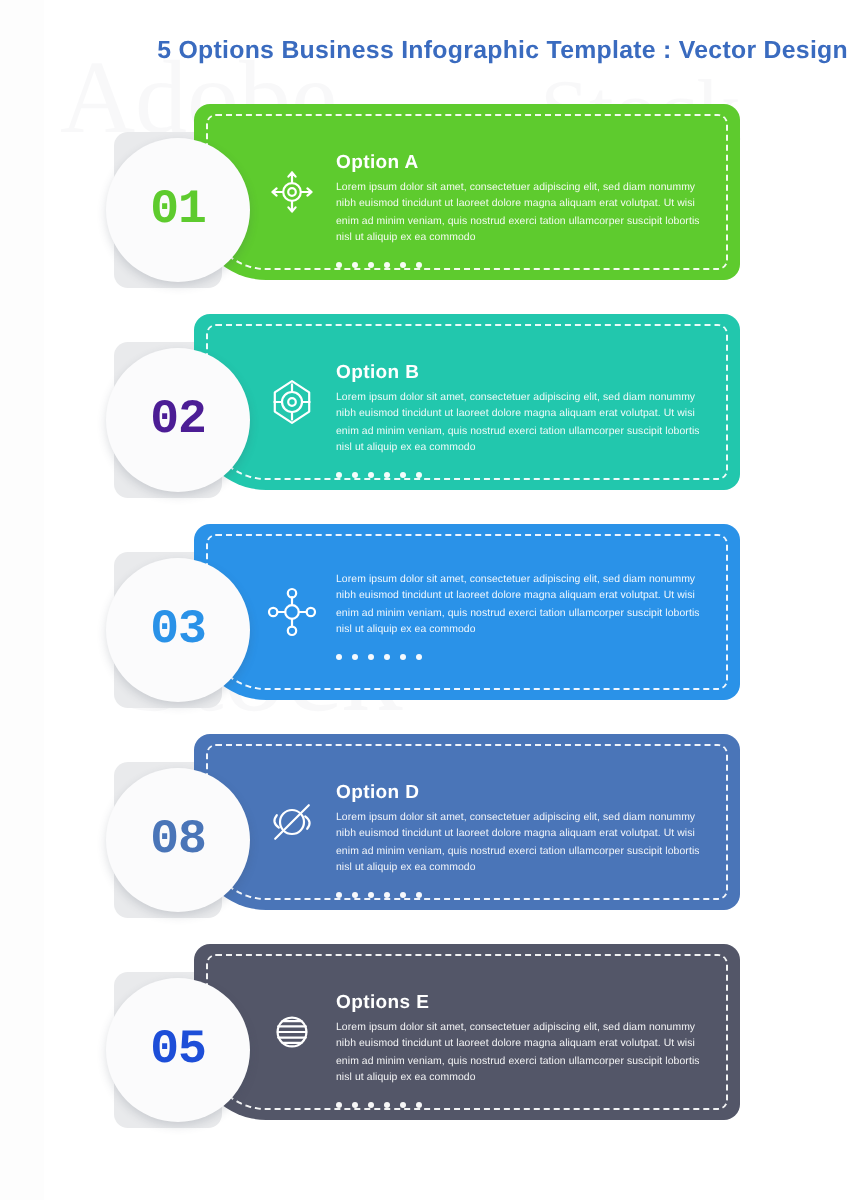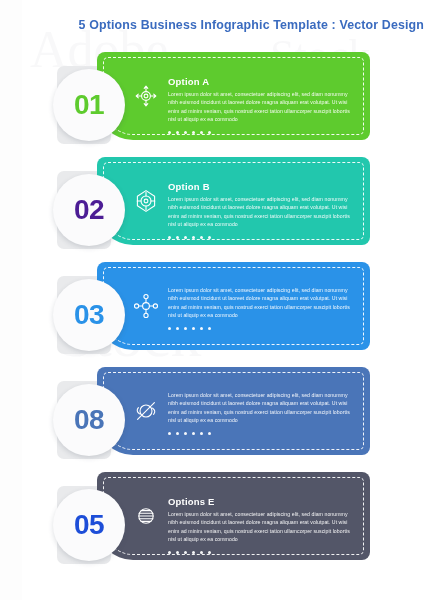--- a/index.html
+++ b/index.html
@@ -84,22 +84,22 @@
     position:absolute;
     left:53px; top:17px;
     width:72px; height:72px;
     border-radius:50%;
     background:#fbfbfc;
     box-shadow:0 2px 5px rgba(60,70,90,.18);
     display:flex; align-items:center; justify-content:center;
     z-index:4;
   }
   .num-text {
-    font-family:Liberation Sans, sans-serif;
-    font-size:28px;
+    font-family:Liberation Mono, monospace;
+    font-size:24px;
     font-weight:bold;
     letter-spacing:-.5px;
   }
 
   
   .opt-icon {
     position:absolute;
     left:132px; top:30px;
     width:28px; height:28px;
     z-index:4;
@@ -251,20 +251,21 @@
     </div>
     <div class="opt-icon">
         <svg viewBox="0 0 28 28">
         <circle cx="14" cy="14" r="6" stroke="#fff" fill="none" stroke-width="1.1" stroke-linecap="round" stroke-linejoin="round"></circle>
         <path d="M5.6 22.4 L22.4 5.6" stroke="#fff" fill="none" stroke-width="1.1" stroke-linecap="round" stroke-linejoin="round"></path>
         <path d="M7.4 16.8 Q3.6 14 6.4 10.6" stroke="#fff" fill="none" stroke-width="1.1" stroke-linecap="round" stroke-linejoin="round"></path>
         <path d="M20.6 11.2 Q24.4 14 21.6 17.4" stroke="#fff" fill="none" stroke-width="1.1" stroke-linecap="round" stroke-linejoin="round"></path>
       </svg>
       </div>
     <div class="opt-text">
+      <div class="opt-title">Option D</div>
       <div class="opt-body">Lorem ipsum dolor sit amet, consectetuer adipiscing elit, sed diam nonummy nibh euismod tincidunt ut laoreet dolore magna aliquam erat volutpat. Ut wisi enim ad minim veniam, quis nostrud exerci tation ullamcorper suscipit lobortis nisl ut aliquip ex ea commodo</div>
       <div class="dots-row">
           <span class="dot"></span>
           <span class="dot"></span>
           <span class="dot"></span>
           <span class="dot"></span>
           <span class="dot"></span>
           <span class="dot"></span>
         </div>
     </div>

